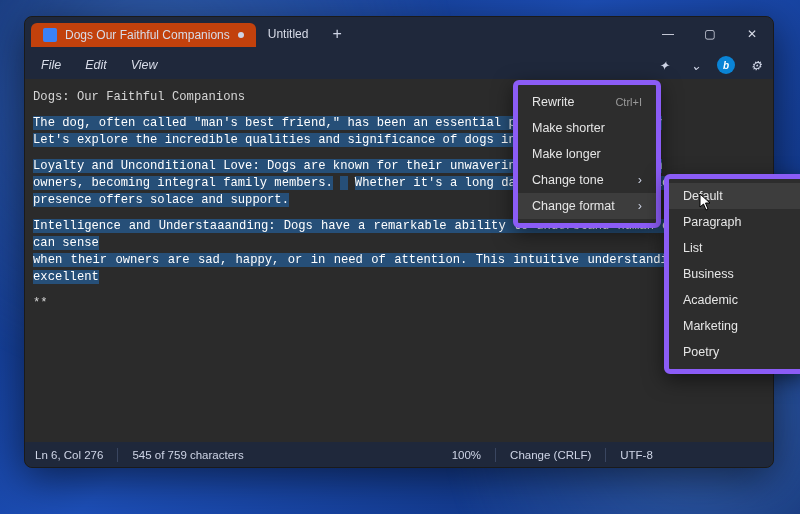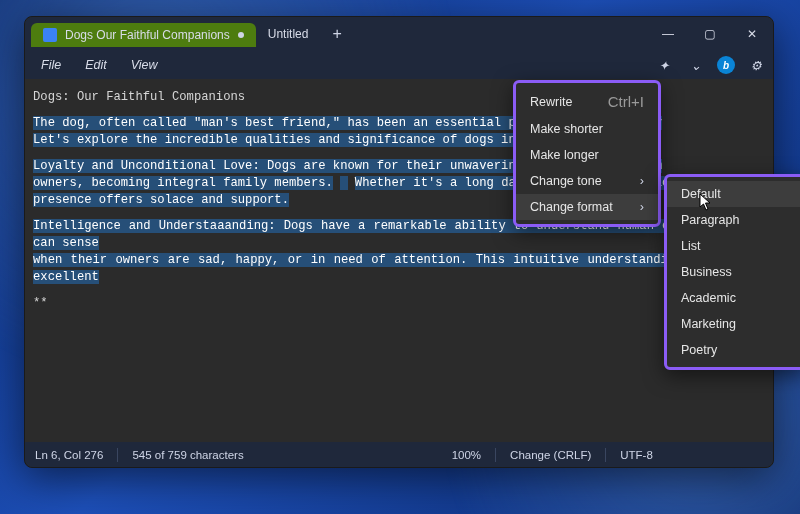--- a/index.html
+++ b/index.html
@@ -29,21 +29,21 @@
     height: 34px; background: #1f283b;
     display: flex; align-items: center;
     border-radius: 8px 8px 0 0;
     font-size: 12px;
   }
   .tab {
     display: flex; align-items: center; gap: 8px;
     height: 34px; padding: 0 12px;
     color: #d8dce8;
   }
-  .tab.active { background: #4d7c0f; border-radius: 6px 6px 0 0; margin-top:2px; margin-left:6px; height:24px;}
+  .tab.active { background: #c2410c; border-radius: 6px 6px 0 0; margin-top:2px; margin-left:6px; height:24px;}
   .tab .dot { width:6px;height:6px;border-radius:50%;background:#cfd5e6;}
   .app-icon { width:14px;height:14px;background:#3b82f6;border-radius:2px;}
   .newtab { color:#cfd5e6; padding:0 12px; cursor:pointer; font-size:16px;}
   .winctrls { margin-left:auto; display:flex; }
   .winctrl { width:42px; height:34px; display:flex; align-items:center; justify-content:center; color:#d8dce8; cursor:pointer;}
   .menubar {
     height: 28px; background:#1f283b;
     display:flex; align-items:center; gap:4px;
     padding: 0 6px; font-size:12.5px;
     color:#d8dce8;
@@ -68,32 +68,32 @@
     height:25px; background:#1f283b;
     display:flex; align-items:center;
     color:#cfd5e6; font-size:11.5px;
     border-radius:0 0 8px 8px;
     padding: 0 10px; gap:14px;
   }
   .statusbar .divider { width:1px;height:14px;background:#3a4660;}
   .statusbar .grow { width:180px;}
   .ctx-menu {
     position:absolute; background:#2d2d2d;
-    border:3px solid #8b5cf6;
+    border:5px solid #8b5cf6;
     border-radius:6px;
     box-shadow: 0 6px 20px rgba(0,0,0,0.5);
     font-size:12.5px; color:#e6e6e6;
     z-index:10;
   }
   .ctx-item {
     padding:6px 14px; display:flex; align-items:center; justify-content:space-between;
     cursor:pointer; gap:18px;
   }
   .ctx-item:hover, .ctx-item.hover { background:#3d3d3d;}
-  .ctx-item .shortcut { color:#9a9a9a; font-size:15px;}
+  .ctx-item .shortcut { color:#9a9a9a; font-size:11px;}
   .ctx-item .chev { color:#cfd5e6;}
   .menu1 { top:63px; left:488px; width:148px; padding:4px 0;}
   .menu2 { top:157px; left:639px; width:142px; padding:4px 0;}
   .cursor-ptr {
     position:absolute; z-index:50;
     width:0;height:0;
   }
 </style>
 </head>
 <body>

